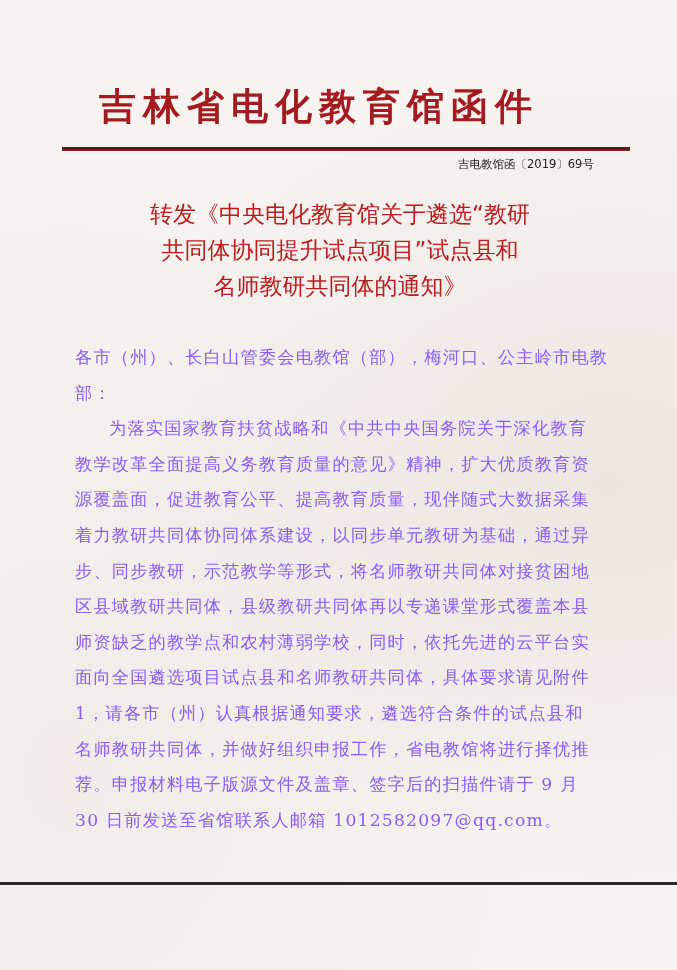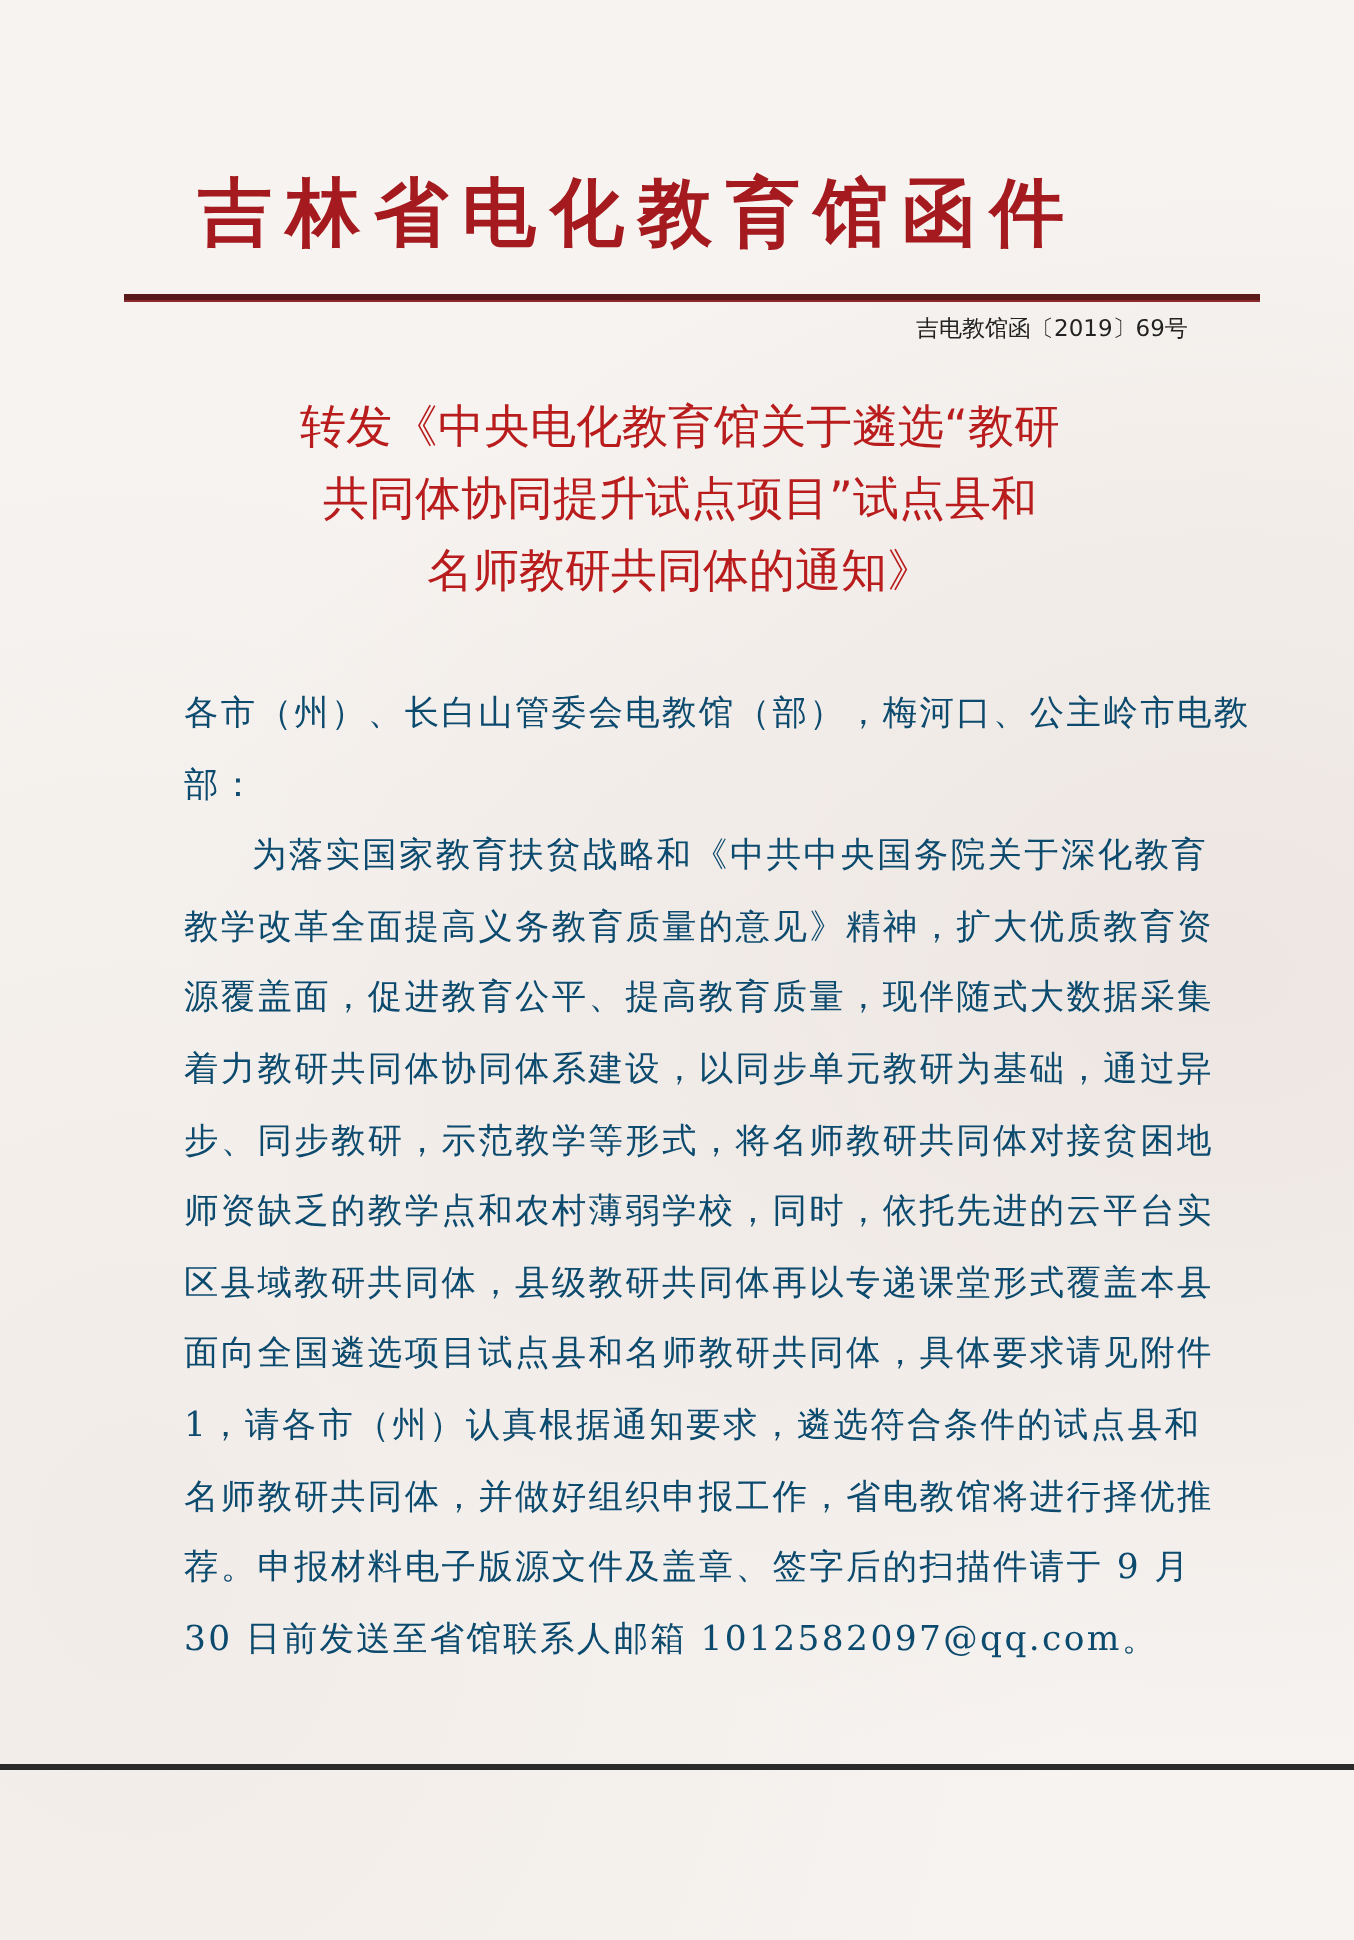--- a/index.html
+++ b/index.html
@@ -60,26 +60,26 @@
       text-align: center;
       font-family: "DejaVu Sans", "Liberation Sans", sans-serif;
       font-size: 23px;
       line-height: 36px;
       color: #b91c1c;
     }
     .title div { white-space: nowrap; }
     .body-text {
       position: absolute;
       top: 340px;
-      left: 92px;
+      left: 75px;
       width: 527px;
       font-size: 17.2px;
       line-height: 35.6px;
       letter-spacing: 1.2px;
-      color: #0c4a6e;
+      color: #8b5cf6;
     }
     .body-text .line { white-space: nowrap; }
     .body-text .indent { padding-left: 34px; }
     .bottom-rule {
       position: absolute;
       top: 882px;
       left: 0;
       width: 677px;
       height: 3px;
       background: #2a2a2a;
@@ -101,22 +101,22 @@
 </div>
 
 <div class="body-text">
   <div class="line">各市（州）、长白山管委会电教馆（部），梅河口、公主岭市电教</div>
   <div class="line">部：</div>
   <div class="line indent">为落实国家教育扶贫战略和《中共中央国务院关于深化教育</div>
   <div class="line">教学改革全面提高义务教育质量的意见》精神，扩大优质教育资</div>
   <div class="line">源覆盖面，促进教育公平、提高教育质量，现伴随式大数据采集</div>
   <div class="line">着力教研共同体协同体系建设，以同步单元教研为基础，通过异</div>
   <div class="line">步、同步教研，示范教学等形式，将名师教研共同体对接贫困地</div>
+  <div class="line">区县域教研共同体，县级教研共同体再以专递课堂形式覆盖本县</div>
   <div class="line">师资缺乏的教学点和农村薄弱学校，同时，依托先进的云平台实</div>
-  <div class="line">区县域教研共同体，县级教研共同体再以专递课堂形式覆盖本县</div>
   <div class="line">面向全国遴选项目试点县和名师教研共同体，具体要求请见附件</div>
   <div class="line">1，请各市（州）认真根据通知要求，遴选符合条件的试点县和</div>
   <div class="line">名师教研共同体，并做好组织申报工作，省电教馆将进行择优推</div>
   <div class="line">荐。申报材料电子版源文件及盖章、签字后的扫描件请于 9 月</div>
   <div class="line">30 日前发送至省馆联系人邮箱 1012582097@qq.com。</div>
 </div>
 
 <div class="bottom-rule"></div>
 
 </body></html>

